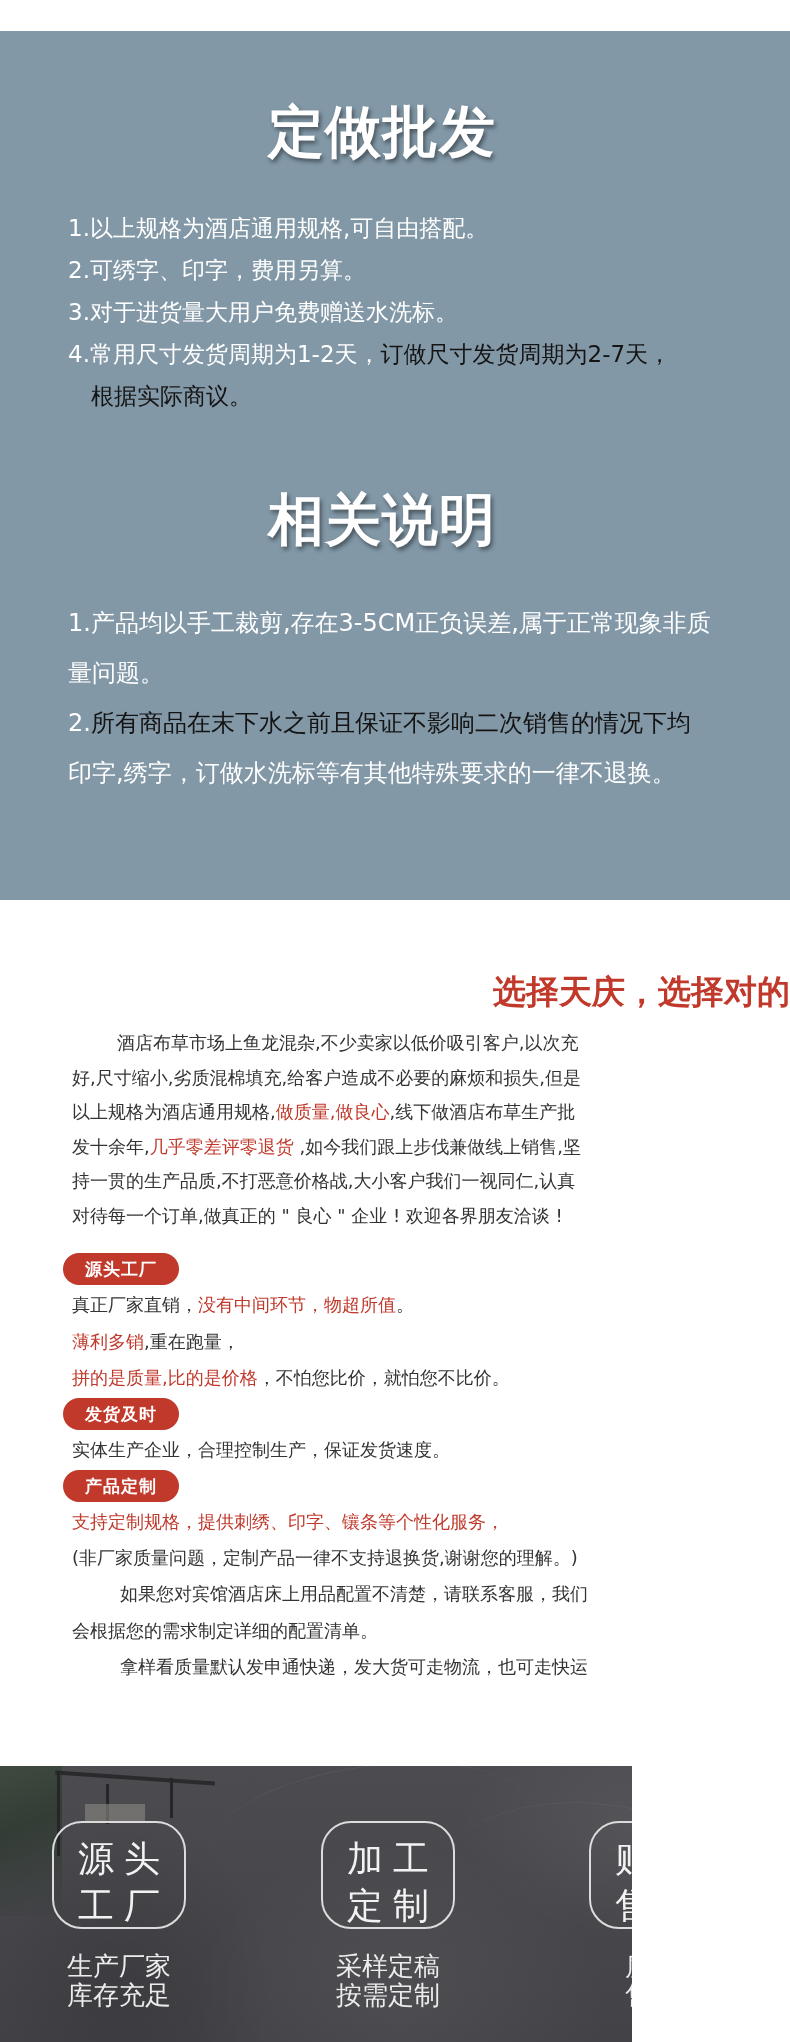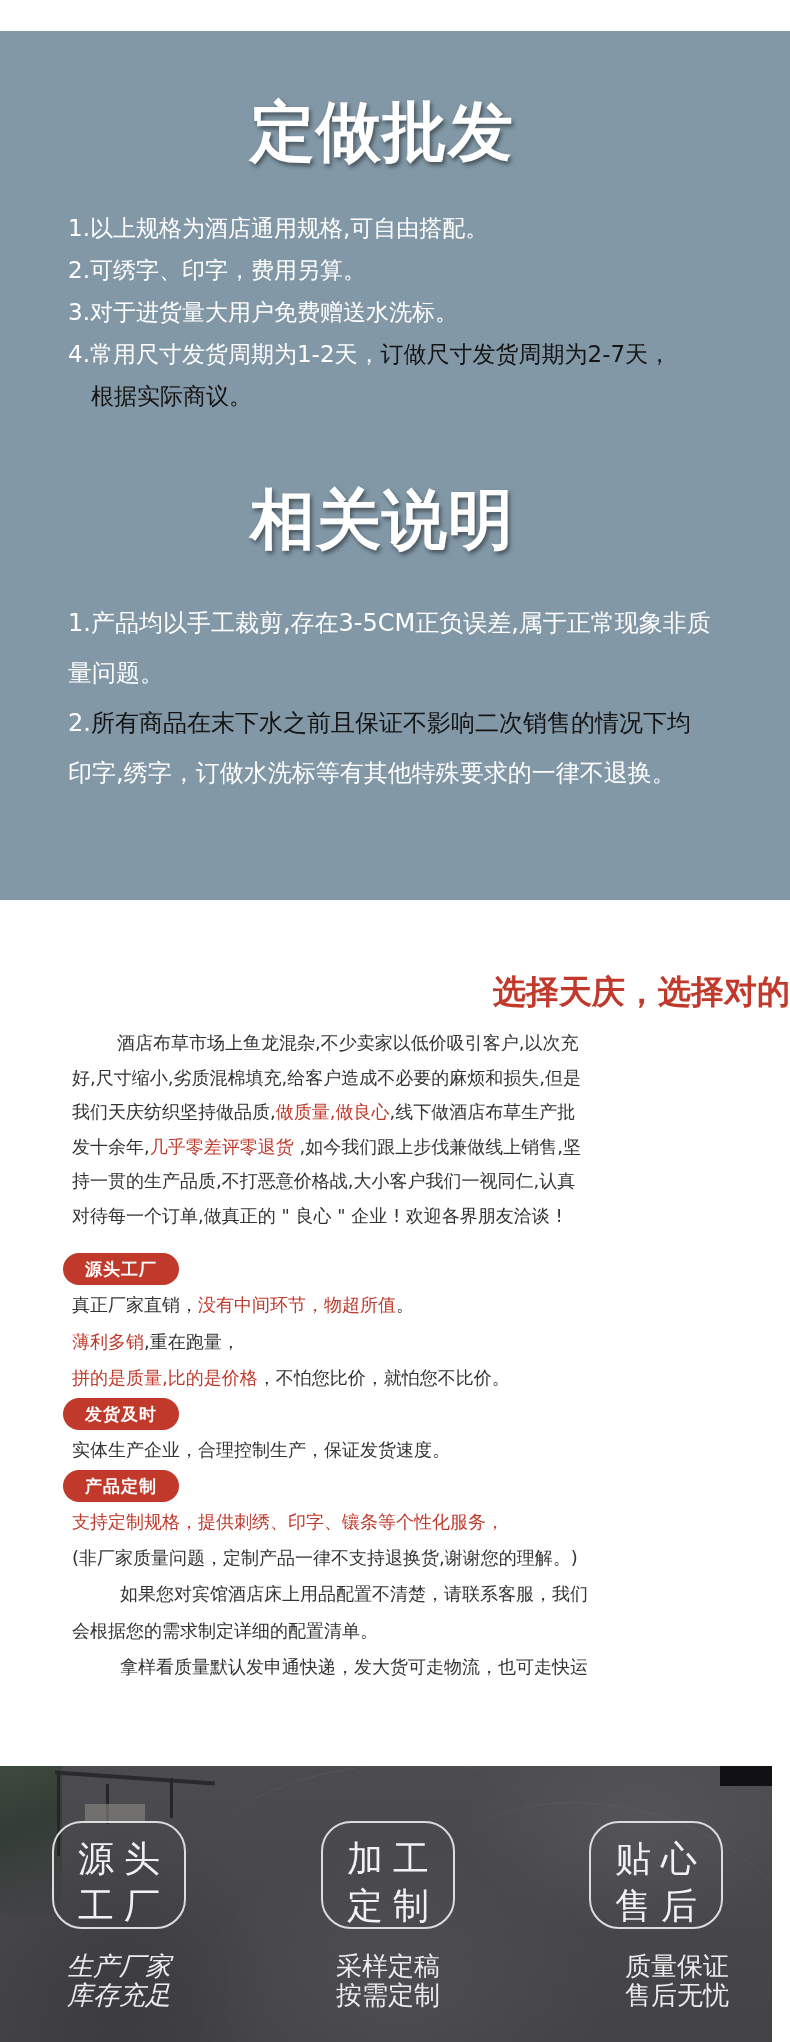--- a/index.html
+++ b/index.html
@@ -14,21 +14,21 @@
     body{
       width:790px;height:2042px;position:relative;overflow:hidden;
       background:#ffffff;
       font-family:"DejaVu Sans","Liberation Sans",sans-serif;
     }
     .abs{position:absolute;}
     .top-spacer{left:0;top:0;width:790px;height:31px;background:#fff;}
     .panel{left:0;top:31px;width:790px;height:869px;background:var(--panel_gray);}
     .panel-title{
       left:0;width:764px;text-align:center;color:#fff;font-weight:bold;
-      font-size:65px;line-height:60px;letter-spacing:1px;
+      font-size:56px;line-height:60px;letter-spacing:1px;
       text-shadow:2px 3px 4px rgba(0,0,0,0.45);
     }
     .list{left:68px;white-space:nowrap;}
     .list1{top:207px;font-size:23px;line-height:42px;}
     .list2{top:598px;font-size:24px;line-height:50px;}
     .list1 .line:nth-child(5){padding-left:23px;}
     .tone-light{color:var(--light_text);}
     .tone-dark{color:var(--dark_text);}
     .tone-normal{color:var(--body_text);}
     .tone-accent{color:var(--accent_red);}
@@ -40,21 +40,21 @@
     .body-text{left:72px;white-space:nowrap;font-size:18px;}
     .intro{top:1026px;line-height:34.5px;}
     .intro .line:first-child{padding-left:45px;}
     .line.indent{padding-left:48px;}
     .badge{
       left:63px;width:116px;height:32px;border-radius:16px;
       background:var(--accent_red);color:#fff;font-weight:bold;
       font-size:17px;line-height:32px;text-align:center;letter-spacing:1px;
     }
     .footer{
-      left:0;top:1766px;width:772px;height:276px;overflow:hidden;
+      left:0;top:1766px;width:632px;height:276px;overflow:hidden;
       background:
         radial-gradient(ellipse 260px 160px at 640px 60px, rgba(255,255,255,0.06), transparent 70%),
         radial-gradient(ellipse 300px 220px at 400px 230px, rgba(255,255,255,0.05), transparent 70%),
         radial-gradient(ellipse 220px 260px at 120px 220px, rgba(0,0,0,0.12), transparent 70%),
         linear-gradient(180deg,#4b4b50 0%, #47474c 45%, #424247 100%);
     }
     .deco{position:absolute;}
     .plant{left:0;top:0;width:62px;height:150px;
       background:linear-gradient(160deg,#3c4a3c 0%,#2f3a31 40%,rgba(60,70,60,0) 100%);opacity:.85;}
     .shelf-top{left:55px;top:10px;width:160px;height:4px;background:#2a2a2c;transform:rotate(4deg);}
@@ -100,21 +100,21 @@
     <div class="line"><span class="seg tone-light">1.产品均以手工裁剪,存在3-5CM正负误差,属于正常现象非质</span></div>
     <div class="line"><span class="seg tone-light">量问题。</span></div>
     <div class="line"><span class="seg tone-light">2.</span><span class="seg tone-dark">所有商品在末下水之前且保证不影响二次销售的情况下均</span></div>
     <div class="line"><span class="seg tone-light">印字,绣字，订做水洗标等有其他特殊要求的一律不退换。</span></div>
   </div>
 
 <h2 class="abs headline" style="margin:0;">选择天庆，选择对的</h2>
 <div class="abs body-text intro">
     <div class="line"><span class="seg tone-normal">酒店布草市场上鱼龙混杂,不少卖家以低价吸引客户,以次充</span></div>
     <div class="line"><span class="seg tone-normal">好,尺寸缩小,劣质混棉填充,给客户造成不必要的麻烦和损失,但是</span></div>
-    <div class="line"><span class="seg tone-normal">我们天庆纺织坚持做品质,</span><span class="seg tone-accent">做质量,做良心</span><span class="seg tone-normal">,线下做酒店布草生产批</span></div>
+    <div class="line"><span class="seg tone-normal">以上规格为酒店通用规格,</span><span class="seg tone-accent">做质量,做良心</span><span class="seg tone-normal">,线下做酒店布草生产批</span></div>
     <div class="line"><span class="seg tone-normal">发十余年,</span><span class="seg tone-accent">几乎零差评零退货</span><span class="seg tone-normal"> ,如今我们跟上步伐兼做线上销售,坚</span></div>
     <div class="line"><span class="seg tone-normal">持一贯的生产品质,不打恶意价格战,大小客户我们一视同仁,认真</span></div>
     <div class="line"><span class="seg tone-normal">对待每一个订单,做真正的 " 良心 " 企业 ! 欢迎各界朋友洽谈 !</span></div>
   </div>
 
 <div class="abs badge" style="top:1253px;">源头工厂</div>
 <div class="abs body-text" style="top:1287px;line-height:36.5px;">
     <div class="line"><span class="seg tone-normal">真正厂家直销，</span><span class="seg tone-accent">没有中间环节，物超所值</span><span class="seg tone-normal">。</span></div>
     <div class="line"><span class="seg tone-accent">薄利多销</span><span class="seg tone-normal">,重在跑量，</span></div>
     <div class="line"><span class="seg tone-accent">拼的是质量,比的是价格</span><span class="seg tone-normal">，不怕您比价，就怕您不比价。</span></div>
@@ -142,21 +142,21 @@
   <div class="deco shelf-leg3"></div>
   <div class="deco books"></div>
   <div class="deco corner-dark"></div>
   <div class="deco fold1"></div>
   <div class="deco fold2"></div>
 
   <div class="abs svc-box" style="left:52px;">
     <div>源头</div>
     <div>工厂</div>
   </div>
-  <div class="abs svc-caption" style="left:32px;font-style:italic;">
+  <div class="abs svc-caption" style="left:32px;">
     <div>生产厂家</div>
     <div>库存充足</div>
   </div>
 
   <div class="abs svc-box" style="left:321px;">
     <div>加工</div>
     <div>定制</div>
   </div>
   <div class="abs svc-caption" style="left:301px;">
     <div>采样定稿</div>

